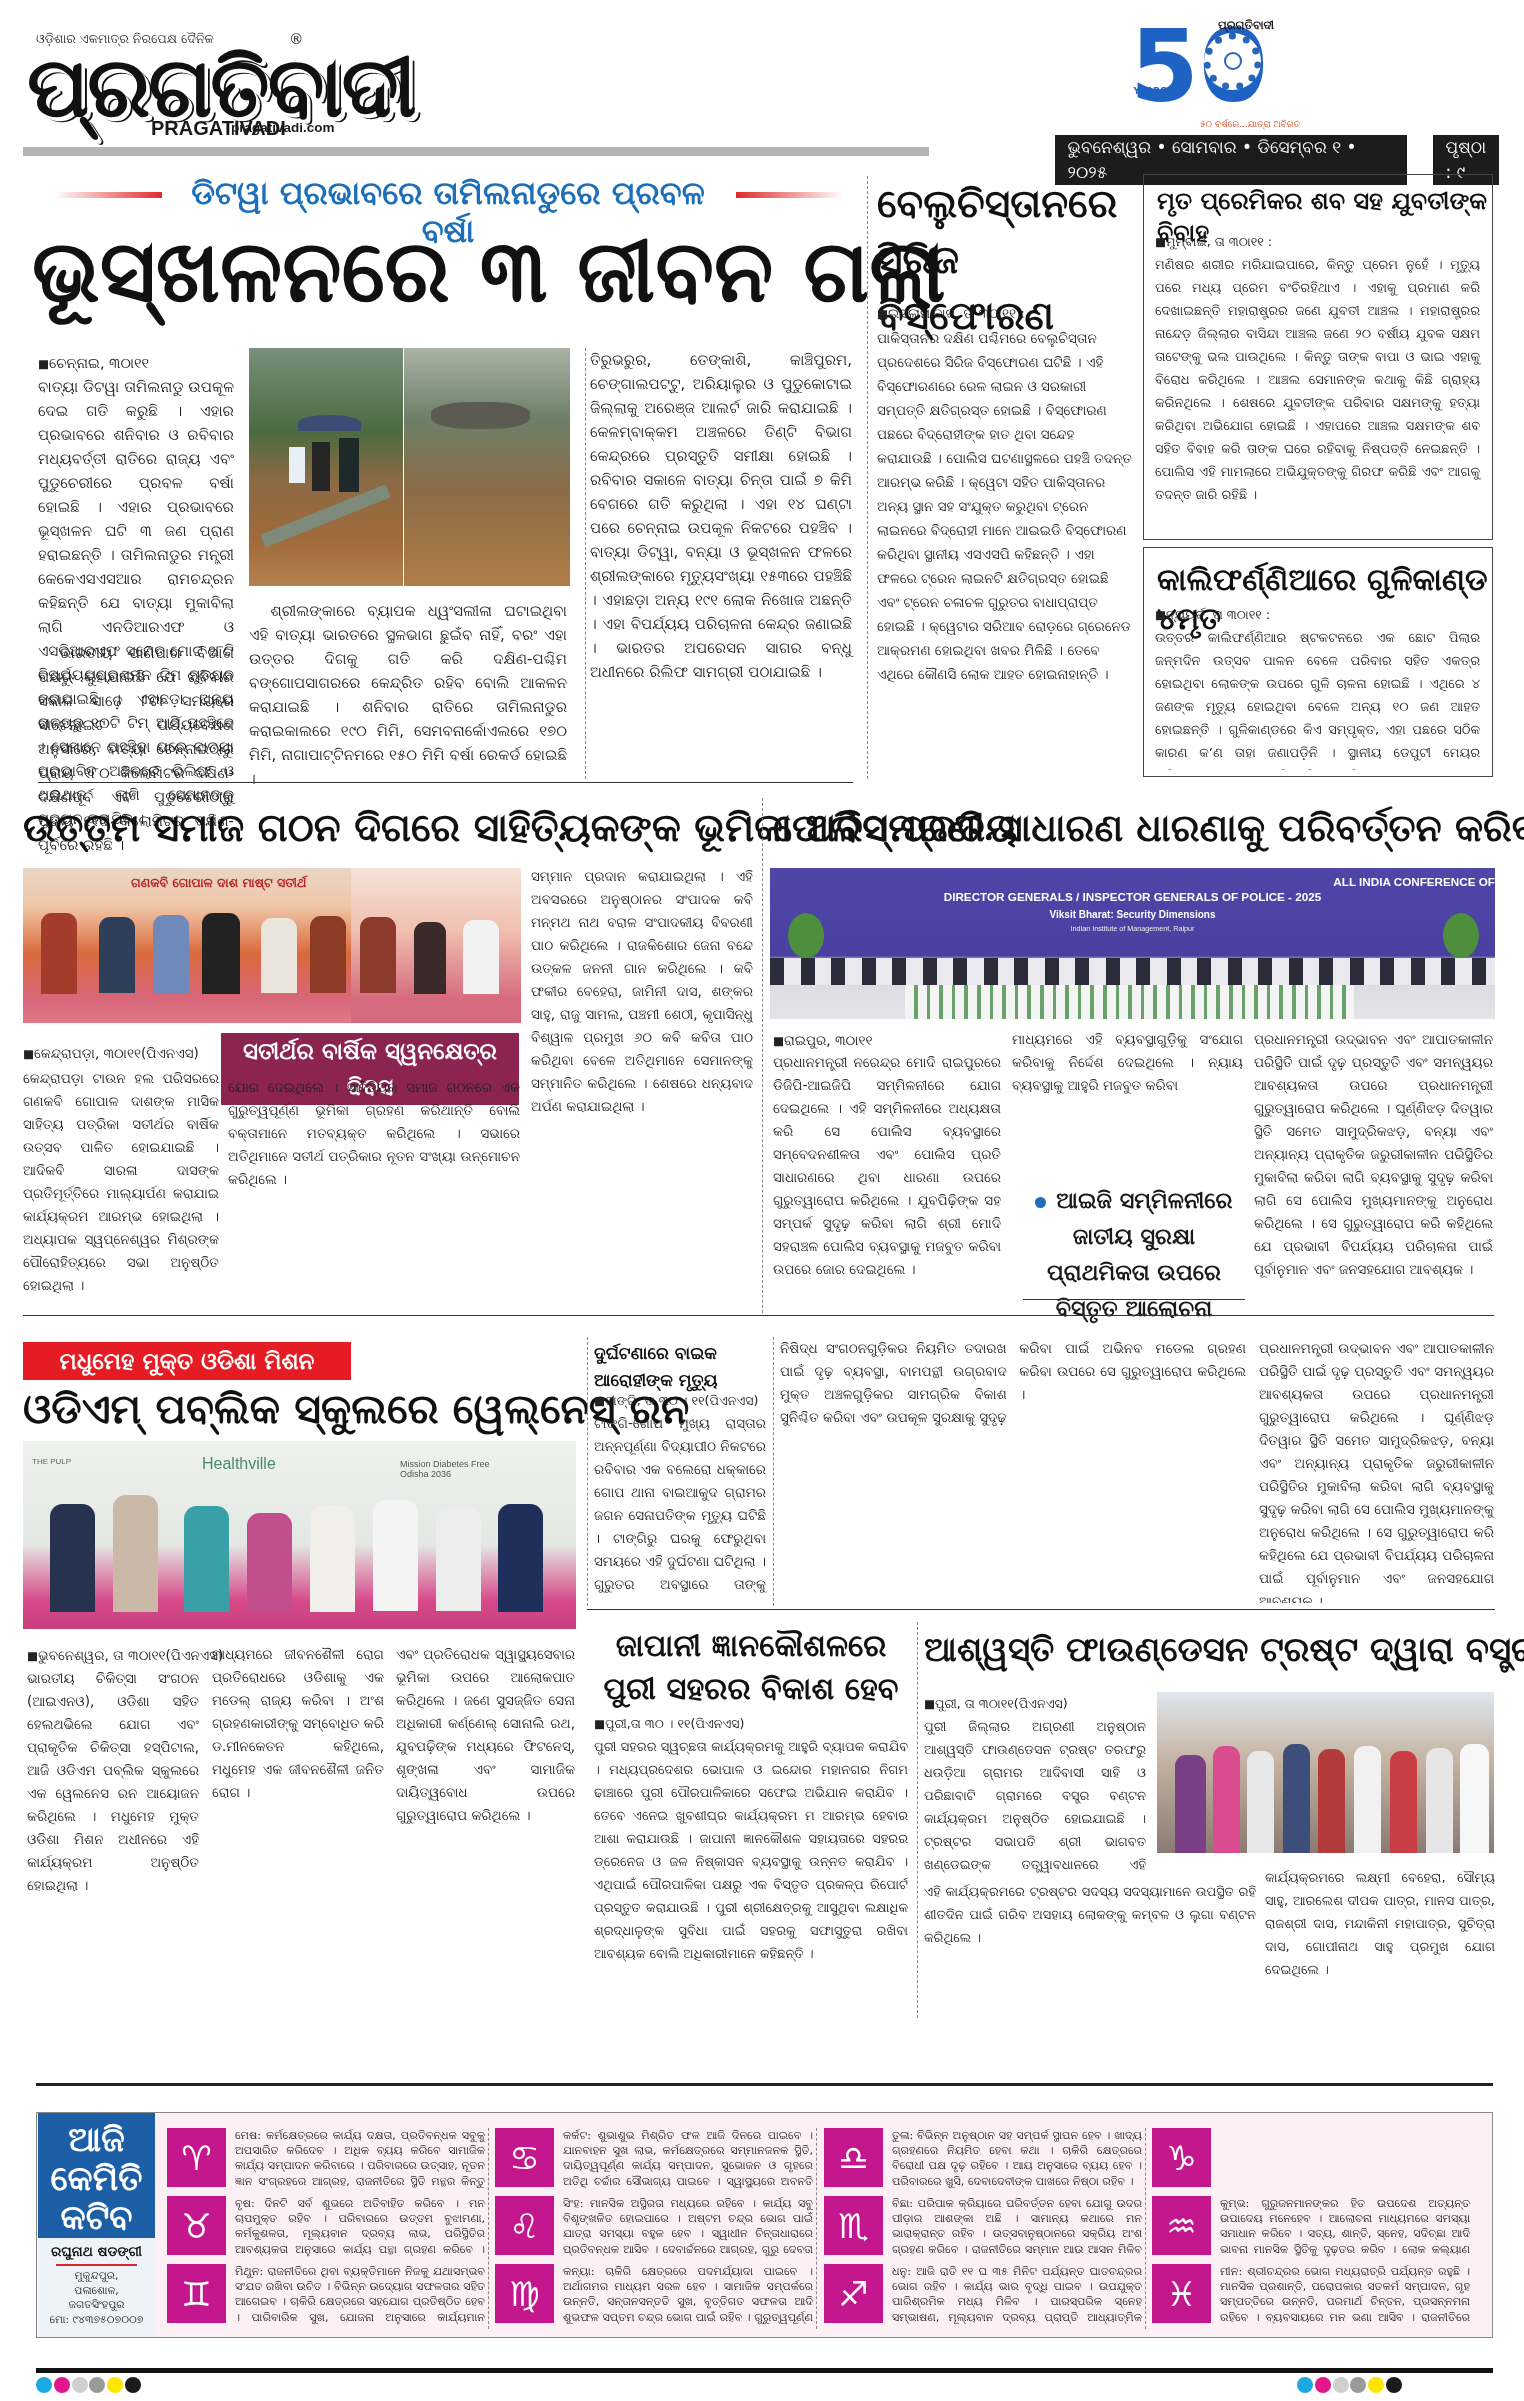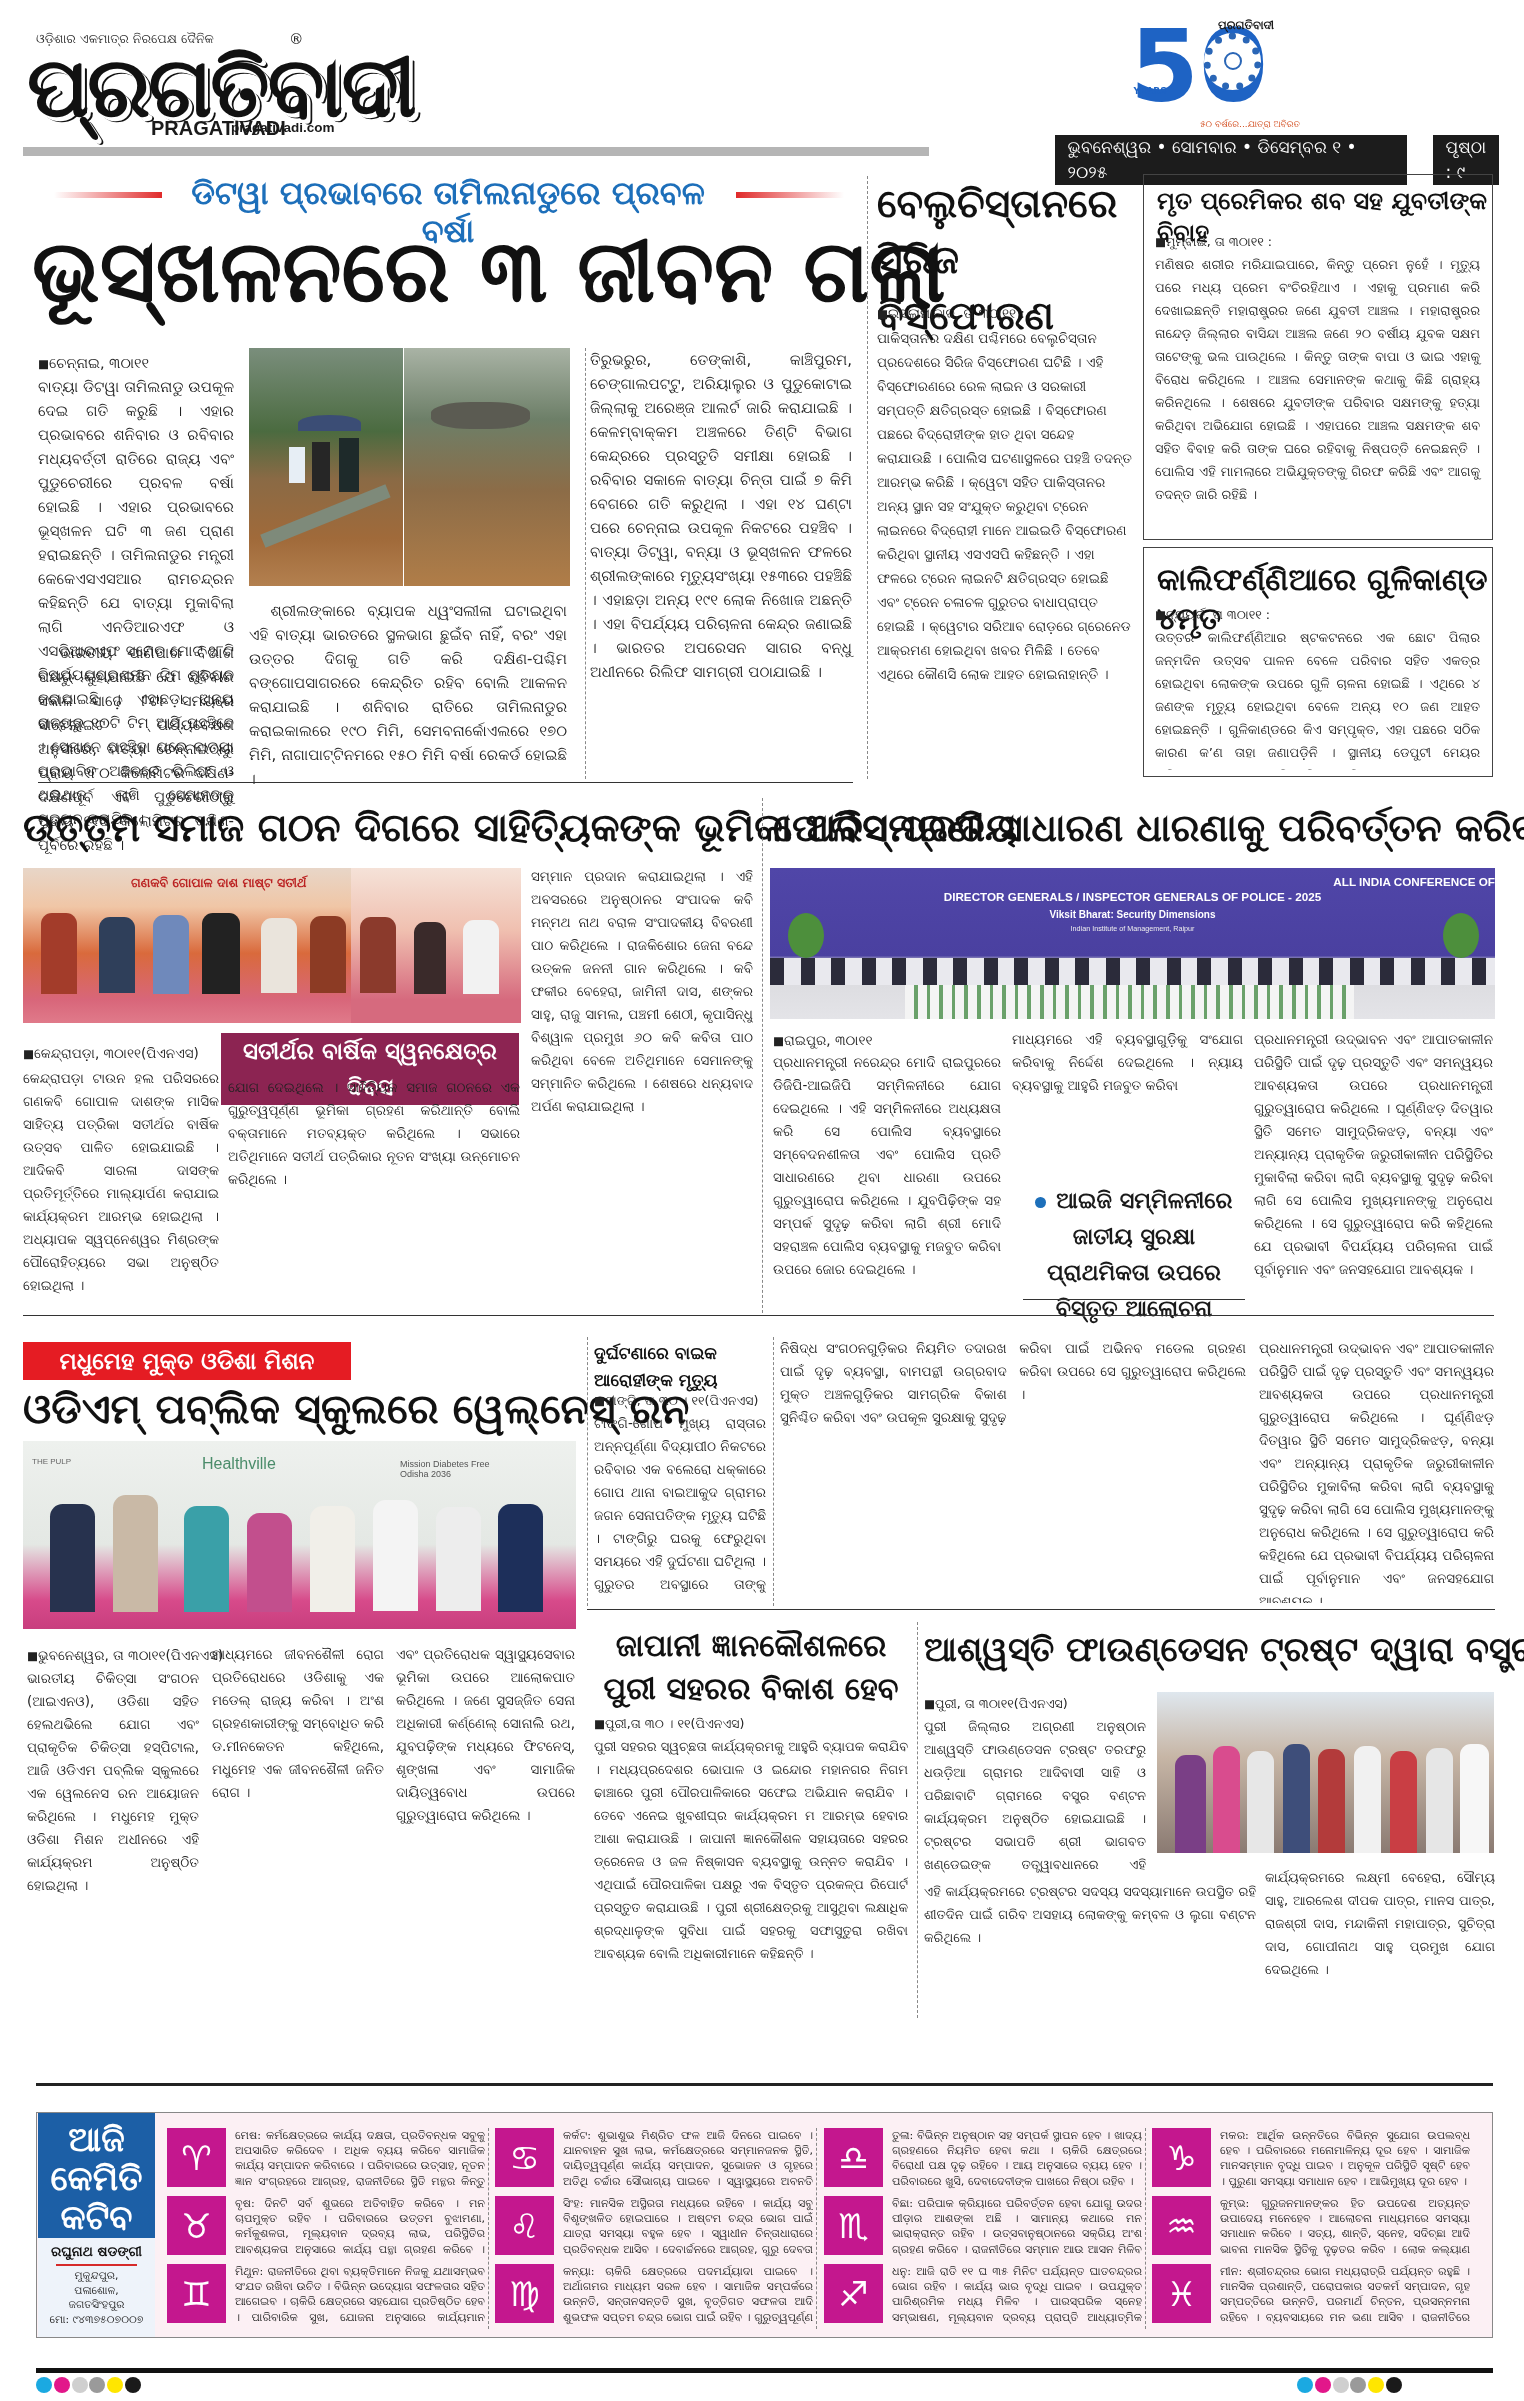--- a/index.html
+++ b/index.html
@@ -251,21 +251,20 @@
     <div style="position: absolute; left: 657px; top: 68px; width: 318px; height: 61px; display: flex; gap: 9px;">
       <div class="sign-ico">♏</div>
       <div class="sign-text" style="flex: 1 1 0%; overflow: hidden; height: 61px; font-size: 11.2px; line-height: 15.2px;">ବିଛା: ପରିପାକ କ୍ରିୟାରେ ପରିବର୍ତ୍ତନ ହେବା ଯୋଗୁ ଉଦର ପୀଡ଼ାର ଆଶଙ୍କା ଅଛି । ସାମାନ୍ୟ କଥାରେ ମନ ଭାରାକ୍ରାନ୍ତ ରହିବ । ଉତ୍ସବାନୁଷ୍ଠାନରେ ସକ୍ରିୟ ଅଂଶ ଗ୍ରହଣ କରିବେ । ରାଜନୀତିରେ ସମ୍ମାନ ଆଉ ଆସନ ମିଳିବ । କର୍ତ୍ତବ୍ୟନିଷ୍ଠ ହେବେ ।</div>
     </div>
     <div style="position: absolute; left: 657px; top: 136px; width: 318px; height: 61px; display: flex; gap: 9px;">
       <div class="sign-ico">♐</div>
       <div class="sign-text" style="flex: 1 1 0%; overflow: hidden; height: 61px; font-size: 11.2px; line-height: 15.2px;">ଧନୁ: ଆଜି ରାତି ୧୧ ଘ ୩୫ ମିନିଟ ପର୍ଯ୍ୟନ୍ତ ଘାତଚନ୍ଦ୍ରର ଭୋଗ ରହିବ । କାର୍ଯ୍ୟ ଭାର ବୃଦ୍ଧି ପାଇବ । ଉପଯୁକ୍ତ ପାରିଶ୍ରମିକ ମଧ୍ୟ ମିଳିବ । ପାରସ୍ପରିକ ସ୍ନେହ ସମ୍ଭାଷଣ, ମୂଲ୍ୟବାନ ଦ୍ରବ୍ୟ ପ୍ରାପ୍ତି ଆଧ୍ୟାତ୍ମିକ ନିଷ୍ଠା ଓ ଦୂରଯାତ୍ରା, ଗୁରୁତ୍ୱପୂର୍ଣ୍ଣ କାର୍ଯ୍ୟାରମ୍ଭ ଗ୍ରହଣୀୟ ନୁହେଁ ।</div>
     </div>
     <div style="position: absolute; left: 985px; top: 0px; width: 318px; height: 61px; display: flex; gap: 9px;">
       <div class="sign-ico">♑</div>
-      <div class="sign-text" style="flex: 1 1 0%; overflow: hidden; height: 61px; font-size: 11.2px; line-height: 15.2px;">ମକର: ଆର୍ଥିକ ଉନ୍ନତିରେ ବିଭିନ୍ନ ସୁଯୋଗ ଉପଲବ୍ଧ ହେବ । ପରିବାରରେ ମନୋମାଳିନ୍ୟ ଦୂର ହେବ । ସାମାଜିକ ମାନସମ୍ମାନ ବୃଦ୍ଧି ପାଇବ । ଅନୁକୂଳ ପରିସ୍ଥିତି ସୃଷ୍ଟି ହେବ । ପୁରୁଣା ସମସ୍ୟା ସମାଧାନ ହେବ । ଆଭିମୁଖ୍ୟ ଦୂର ହେବ ।</div>
     </div>
     <div class="dotv" style="position: absolute; left: 978px; top: 0px; height: 201px;"></div>
     <div style="position: absolute; left: 985px; top: 68px; width: 318px; height: 61px; display: flex; gap: 9px;">
       <div class="sign-ico">♒</div>
       <div class="sign-text" style="flex: 1 1 0%; overflow: hidden; height: 61px; font-size: 11.2px; line-height: 15.2px;">କୁମ୍ଭ: ଗୁରୁଜନମାନଙ୍କର ହିତ ଉପଦେଶ ଅତ୍ୟନ୍ତ ଉପାଦେୟ ମନେହେବ । ଆଲୋଚନା ମାଧ୍ୟମରେ ସମସ୍ୟା ସମାଧାନ କରିବେ । ସତ୍ୟ, ଶାନ୍ତି, ସ୍ନେହ, ସଦିଚ୍ଛା ଆଦି ଭାବନା ମାନସିକ ସ୍ଥିତିକୁ ଦୃଢ଼ତର କରିବ । ଲୋକ କଲ୍ୟାଣ କରି ରାଜନୀତିରେ ପ୍ରଶଂସା ପାଇବେ ।</div>
     </div>
     <div style="position: absolute; left: 985px; top: 136px; width: 318px; height: 61px; display: flex; gap: 9px;">
       <div class="sign-ico">♓</div>
       <div class="sign-text" style="flex: 1 1 0%; overflow: hidden; height: 61px; font-size: 11.2px; line-height: 15.2px;">ମୀନ: ଶ୍ରୀଚନ୍ଦ୍ରର ଭୋଗ ମଧ୍ୟରାତ୍ରି ପର୍ଯ୍ୟନ୍ତ ରହୁଛି । ମାନସିକ ପ୍ରଶାନ୍ତି, ପରୋପକାର ସତକର୍ମ ସମ୍ପାଦନ, ଗୃହ ସମ୍ପତ୍ତିରେ ଉନ୍ନତି, ପରମାର୍ଥ ଚିନ୍ତନ, ପ୍ରସନ୍ନମନା ରହିବେ । ବ୍ୟବସାୟରେ ମନ ଭଣା ଆସିବ । ରାଜନୀତିରେ ମର୍ଯ୍ୟାଦାବନ୍ତ ସ୍ଥାନ ମିଳିବ ।</div>
     </div>

